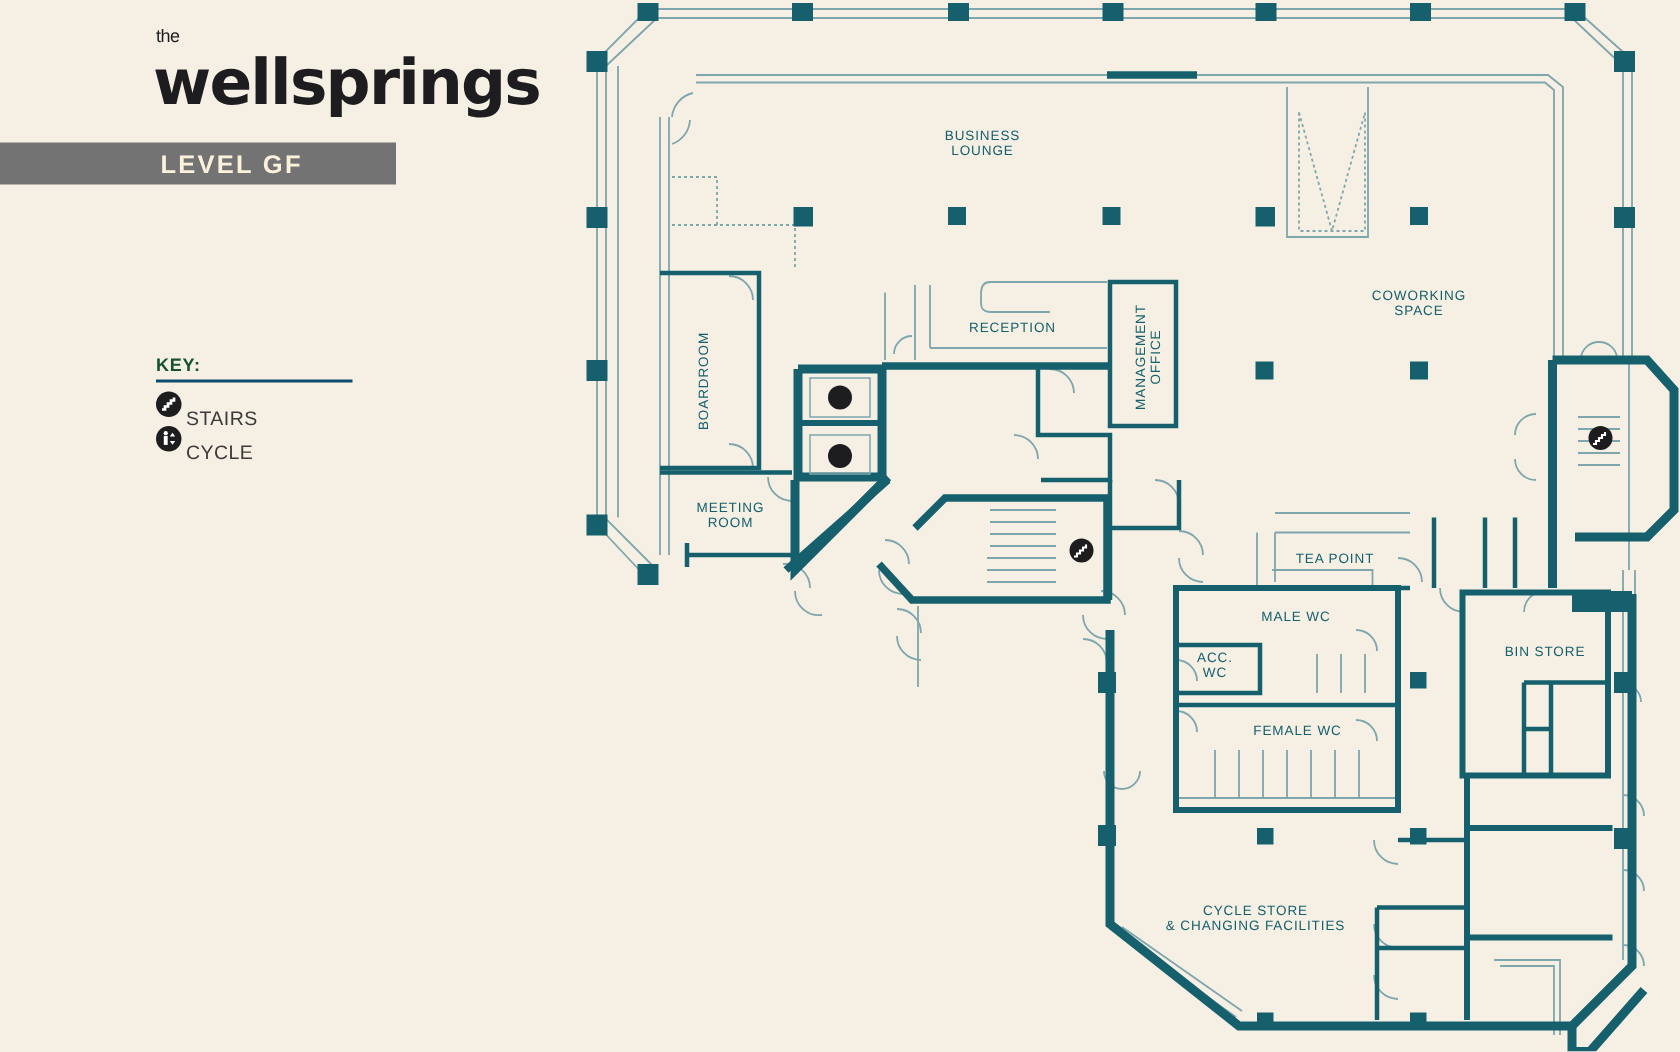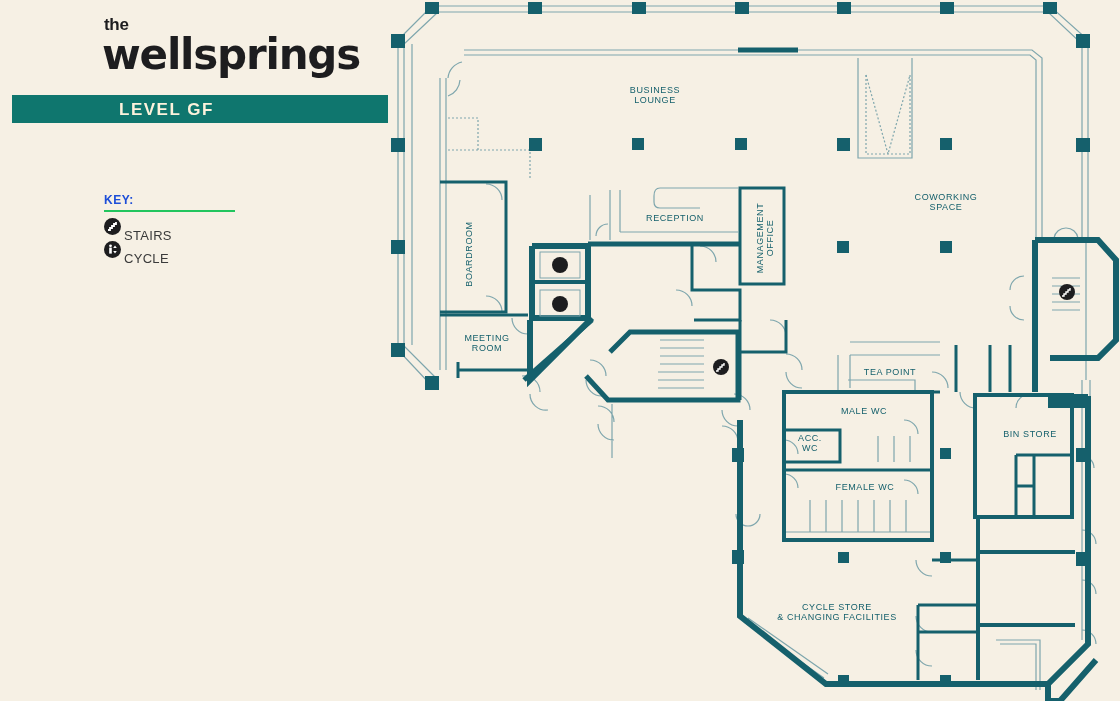--- a/index.html
+++ b/index.html
@@ -1,23 +1,23 @@
 <!DOCTYPE html>
 <html><head>
 <meta charset="utf-8">
 <style>
   html, body { margin:0; padding:0; }
   body { width:1120px; height:701px; background:#f6f0e4; position:relative; overflow:hidden; font-family:"Liberation Sans", sans-serif; }
   .logo { position:absolute; left:104px; top:16px; color:#1d1d1f; }
-  .logo .the { position:absolute; left:0; top:0; font-size:17px; font-weight:700; letter-spacing:-0.3px; line-height:17px; }
+  .logo .the { position:absolute; left:0; top:0; font-size:12px; font-weight:400; letter-spacing:-0.3px; line-height:17px; }
   .logo .name { position:absolute; left:-2px; top:14px; font-size:42px; font-weight:700; letter-spacing:-1.2px; line-height:50px; white-space:nowrap; font-family:"DejaVu Sans", sans-serif;text-align:center; }
-  .level-bar { position:absolute; left:12px; top:95px; width:376px; height:28px; background:#0f766e; }
+  .level-bar { position:absolute; left:0; top:95px; width:264px; height:28px; background:#737373; }
   .level-bar span { position:absolute; left:107px; top:5px; color:#fcf2dc; font-weight:700; font-size:17px; letter-spacing:1.5px; }
   .key { position:absolute; left:104px; top:193px; width:131px; }
-  .key .title { font-size:12px; font-weight:700; color:#1d4ed8; letter-spacing:0.5px; padding-bottom:3px; border-bottom:2px solid #22c55e; }
+  .key .title { font-size:12px; font-weight:700; color:#14532d; letter-spacing:0.5px; padding-bottom:3px; border-bottom:2px solid #0c4a6e;margin-top:43px; }
   .key .row { display:flex; align-items:center; margin-top:5px; height:18px; }
   .key .row .ic { width:17px; height:17px; border-radius:50%; background:#1d1d1f; display:inline-flex; align-items:center; justify-content:center; margin-right:3px; }
   .key .row .lbl { font-size:13px; color:#3a3a3a; letter-spacing:0.3px;margin-top:19px; }
   svg.plan { position:absolute; left:0; top:0; }
   .rl { font-family:"Liberation Sans", sans-serif; font-size:9px; fill:#15606c; letter-spacing:0.6px; }
 </style>
 </head>
 <body>
 
 <div class="logo">

